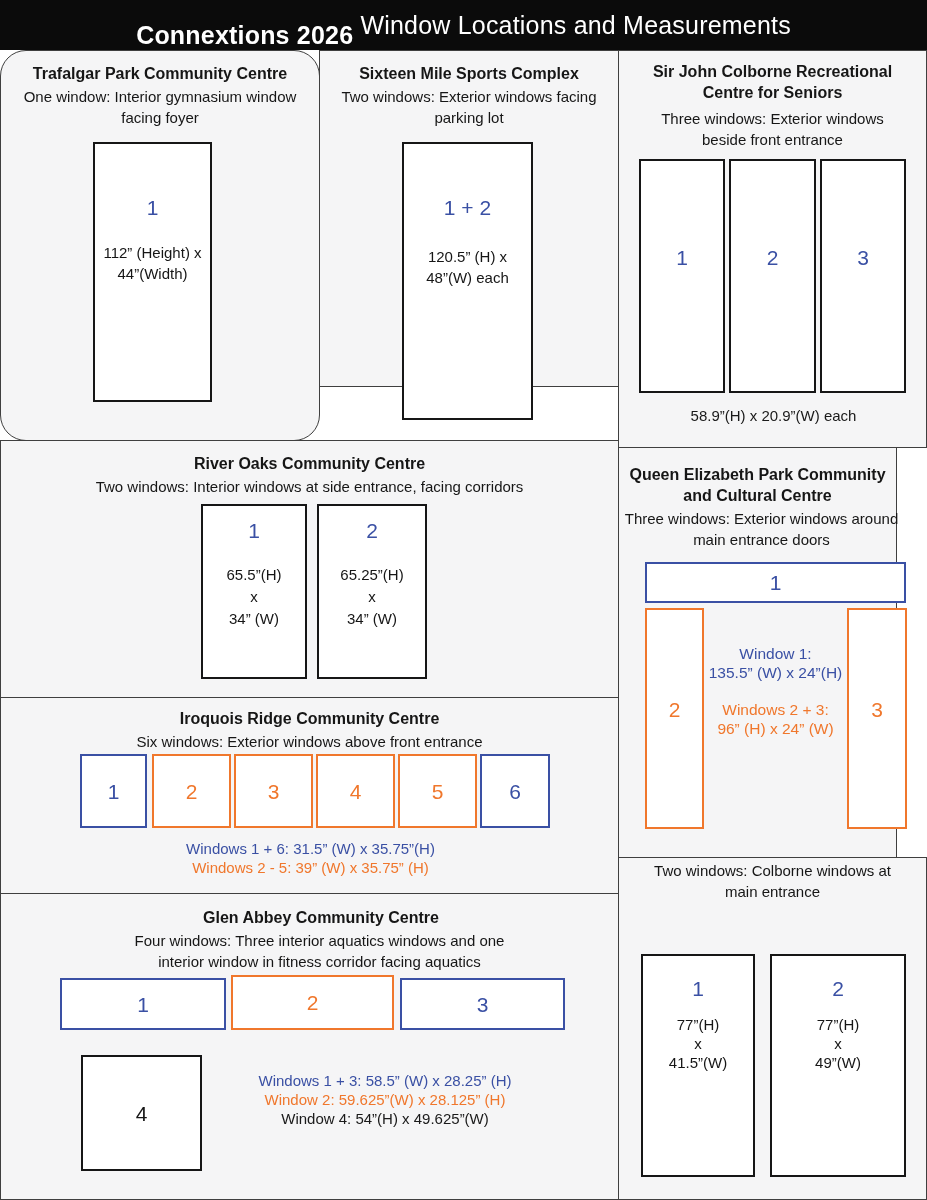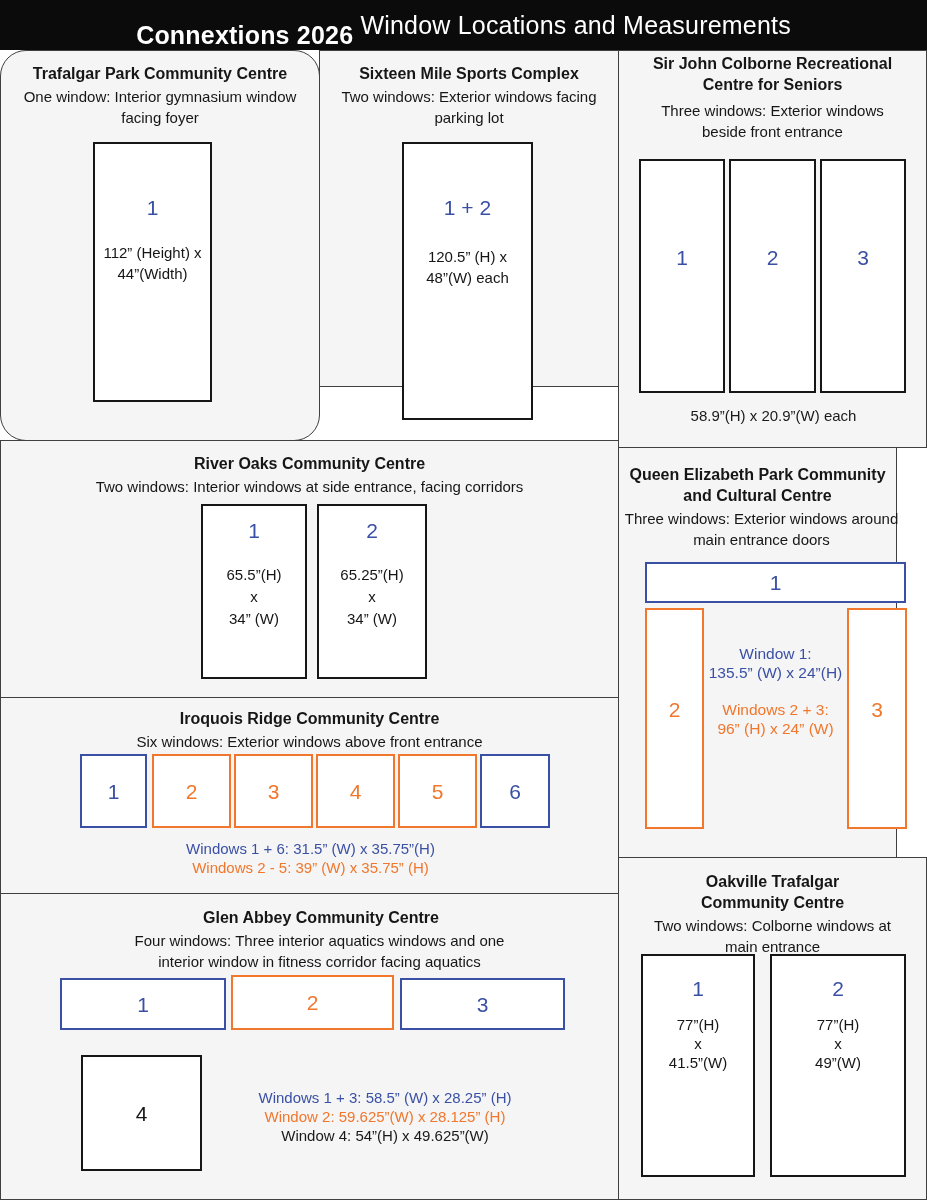--- a/index.html
+++ b/index.html
@@ -57,21 +57,21 @@
     <div class="win" style="left:82px;top:91px;width:131px;height:278px;">
       <div class="num" style="margin-top:53px;">1 + 2</div>
       <div class="dims" style="margin-top:28px;">
         <div>120.5” (H) x</div>
         <div>48”(W) each</div>
       </div>
     </div>
   </div>
 
   <div class="panel" style="left:618px;top:50px;width:309px;height:398px;">
-    <div class="ptitle" style="margin-top:2px;width:272px;">Sir John Colborne Recreational Centre for Seniors</div>
+    <div class="ptitle" style="margin-top:10px;width:272px;">Sir John Colborne Recreational Centre for Seniors</div>
     <div class="psub" style="margin-top:5px;width:240px;">Three windows: Exterior windows beside front entrance</div>
     <div class="win" style="left:20px;top:108px;width:86px;height:234px;padding-top:86px;">
       <div class="num">1</div>
     </div>
     <div class="win" style="left:110px;top:108px;width:87px;height:234px;padding-top:86px;">
       <div class="num">2</div>
     </div>
     <div class="win" style="left:201px;top:108px;width:86px;height:234px;padding-top:86px;">
       <div class="num">3</div>
     </div>
@@ -134,21 +134,21 @@
     </div>
     <div class="win o center" style="left:230px;top:81px;width:163px;height:55px;">
       <div class="num o">2</div>
     </div>
     <div class="win b center" style="left:399px;top:84px;width:165px;height:52px;">
       <div class="num">3</div>
     </div>
     <div class="win center" style="left:80px;top:161px;width:121px;height:116px;">
       <div class="num k">4</div>
     </div>
-    <div class="note" style="left:174px;top:194px;width:420px;">
+    <div class="note" style="left:174px;top:177px;width:420px;">
       <div class="t-blue">Windows 1 + 3: 58.5” (W) x 28.25” (H)</div>
       <div class="t-orange">Window 2: 59.625”(W) x 28.125” (H)</div>
       <div class="t-black">Window 4: 54”(H) x 49.625”(W)</div>
     </div>
   </div>
 
   <div class="panel" style="left:618px;top:447px;width:279px;height:411px;">
     <div class="ptitle" style="margin-top:16px;width:272px;">Queen Elizabeth Park Community and Cultural Centre</div>
     <div class="psub" style="width:285px;">Three windows: Exterior windows around main entrance doors</div>
     <div class="win b center" style="left:26px;top:114px;width:261px;height:41px;">
@@ -163,21 +163,20 @@
     <div class="note qe-note" style="left:85px;top:196px;width:143px;">
       <div class="t-blue">Window 1:</div>
       <div class="t-blue">135.5” (W) x 24”(H)</div>
       <div class="gap"></div>
       <div class="t-orange">Windows 2 + 3:</div>
       <div class="t-orange">96” (H) x 24” (W)</div>
     </div>
   </div>
 
   <div class="panel" style="left:618px;top:857px;width:309px;height:343px;">
-    <div class="ptitle" style="margin-top:13px;width:180px;">Oakville Trafalgar Community Centre</div>
     <div class="psub" style="width:245px;">Two windows: Colborne windows at main entrance</div>
     <div class="win" style="left:22px;top:96px;width:114px;height:223px;">
       <div class="num" style="margin-top:22px;">1</div>
       <div class="dims" style="margin-top:16px;line-height:19px;">
         <div>77”(H)</div>
         <div>x</div>
         <div>41.5”(W)</div>
       </div>
     </div>
     <div class="win" style="left:151px;top:96px;width:136px;height:223px;">

